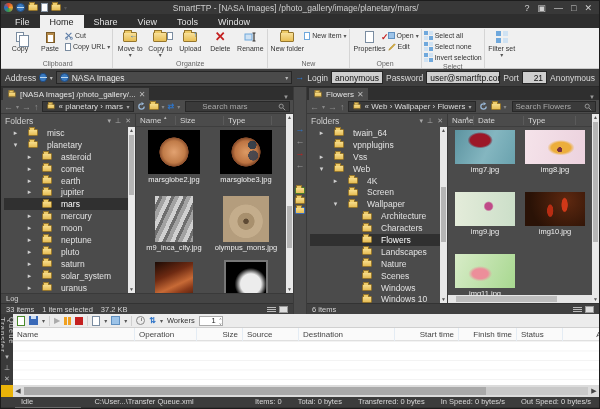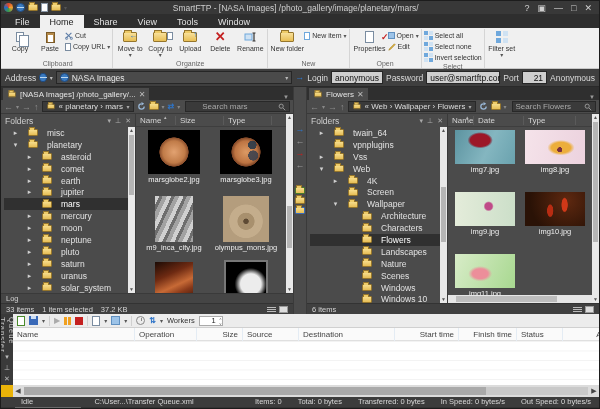--- a/index.html
+++ b/index.html
@@ -475,26 +475,26 @@
               <span class="tl">pluto</span>
             </div>
               <div class="titem ind1">
               <span class="tw">▸</span>
               <span class="ico-fold" style="flex:none;"></span>
               <span class="tl">saturn</span>
             </div>
               <div class="titem ind1">
               <span class="tw">▸</span>
               <span class="ico-fold" style="flex:none;"></span>
+              <span class="tl">solar_system</span>
+            </div>
+              <div class="titem ind1">
+              <span class="tw">▸</span>
+              <span class="ico-fold" style="flex:none;"></span>
               <span class="tl">uranus</span>
-            </div>
-              <div class="titem ind1">
-              <span class="tw">▸</span>
-              <span class="ico-fold" style="flex:none;"></span>
-              <span class="tl">solar_system</span>
             </div>
             </div>
           <div class="vscroll">
             <span class="ar" style="top:0;">▲</span>
               <span class="ar" style="bottom:0;">▼</span>
             <span class="th" style="top:8px;height:60px;"></span>
           </div>
         </div>
         <div class="flist" style="width:151px;">
           <div class="fcols">

